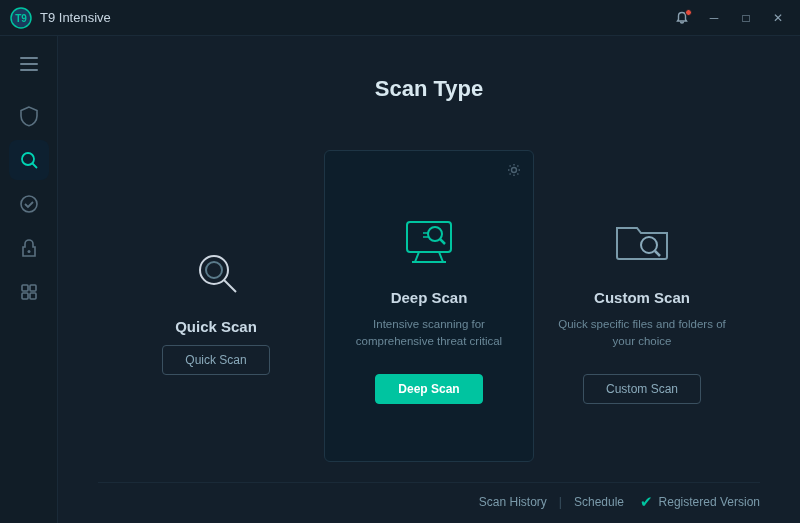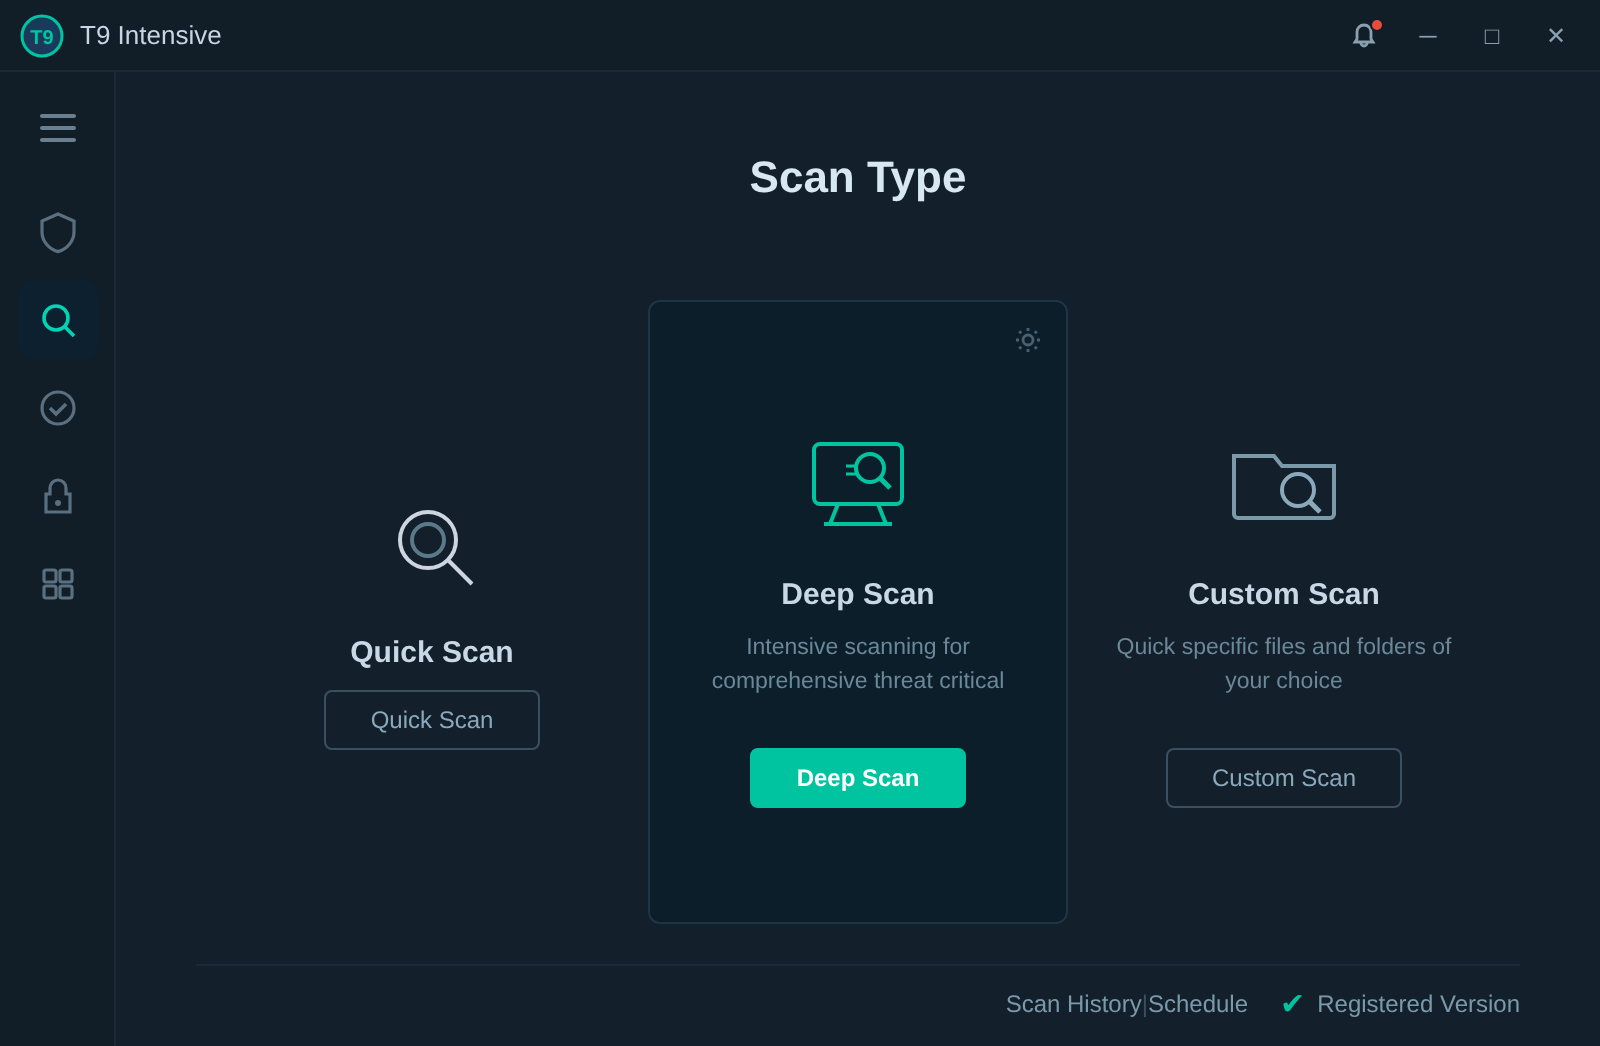--- a/index.html
+++ b/index.html
@@ -242,20 +242,21 @@
     .content-footer {
       display: flex;
       justify-content: flex-end;
       align-items: center;
       padding: 10px 0 12px;
       border-top: 1px solid #1a2a38;
     }
     .footer-links {
       display: flex;
       align-items: center;
+      gap: 12px;
       font-size: 12px;
     }
     .footer-link {
       color: #7a9aaa;
       cursor: pointer;
     }
     .footer-divider {
       color: #3a5060;
     }
     .registered-badge {

